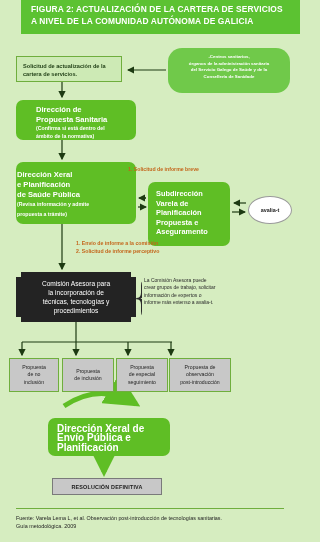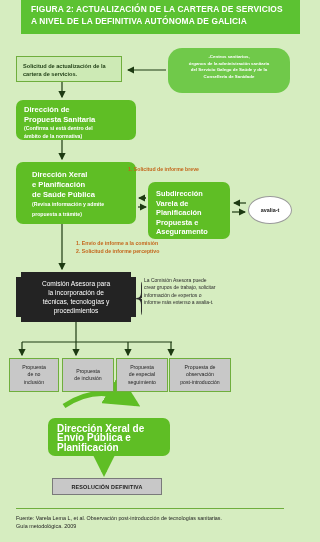--- a/index.html
+++ b/index.html
@@ -53,34 +53,34 @@
   }
 
   
   .gbox{
     background:#5fbe25;
     border-radius:7px;
     color:#ffffff;
   }
   .box-das{
     left:16px;top:100px;width:120px;height:40px;
-    padding:5px 6px 0 8px;
+    padding:5px 6px 0 20px;
   }
   .box-das .t1{font-size:7.6px;font-weight:bold;line-height:9.6px;}
   .box-das .t2{font-size:5.2px;font-weight:bold;line-height:7.2px;margin-top:1px;}
 
   .box-dxsp{
     left:16px;top:162px;width:120px;height:62px;
-    padding:8px 6px 0 16px;
+    padding:8px 6px 0 1px;
   }
   .box-dxsp .t1{font-size:7.6px;font-weight:bold;line-height:9.8px;}
   .box-dxsp .t2{font-size:5.2px;font-weight:bold;line-height:7.4px;margin-top:2px;}
 
   .box-sub{
-    left:148px;top:182px;width:82px;height:57px;
+    left:148px;top:182px;width:82px;height:64px;
     padding:7px 5px 9px 8px;
   }
   .box-sub .t1{font-size:7.4px;font-weight:bold;line-height:9.6px;}
 
   .box-dxsp2{
     left:48px;top:418px;width:122px;height:38px;
     padding:6px 6px 0 9px;
   }
   .box-dxsp2 .t1{font-size:10px;font-weight:bold;line-height:9.4px;}
 
@@ -172,21 +172,21 @@
   .connectors{position:absolute;left:0;top:0;width:300px;height:542px;pointer-events:none;}
 </style>
 </head>
 <body>
 
 <div class="figure-root">
 
   <div class="header">
     <div class="header-title">
       <div>FIGURA 2: ACTUALIZACIÓN DE LA CARTERA DE SERVICIOS</div>
-      <div>A NIVEL DE LA DEFINITIVA AUTÓNOMA DE GALICIA</div>
+      <div>A NIVEL DE LA COMUNIDAD AUTÓNOMA DE GALICIA</div>
     </div>
   </div>
 
   <svg class="connectors" viewBox="0 0 300 542">
     <defs>
       <marker id="arrDark" markerWidth="6" markerHeight="6" refX="5" refY="3" orient="auto">
         <path d="M0,0 L6,3 L0,6 Z" fill="#1d3a12"></path>
       </marker>
       <marker id="arrGreen" markerWidth="7" markerHeight="7" refX="6" refY="3.5" orient="auto">
         <path d="M0,0 L7,3.5 L0,7 Z" fill="#5fbe25"></path>

